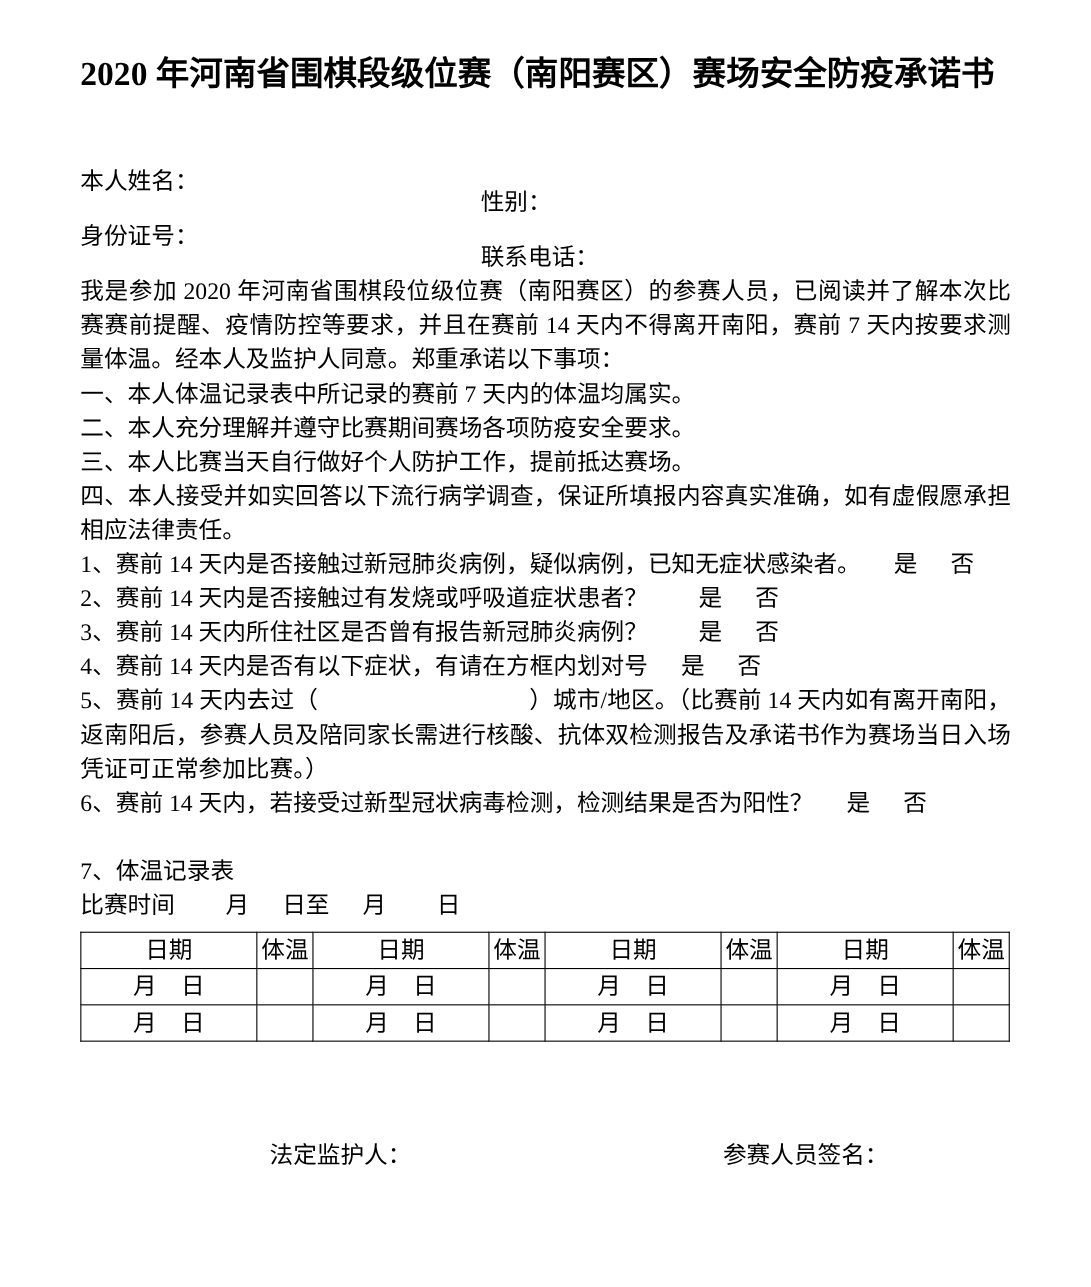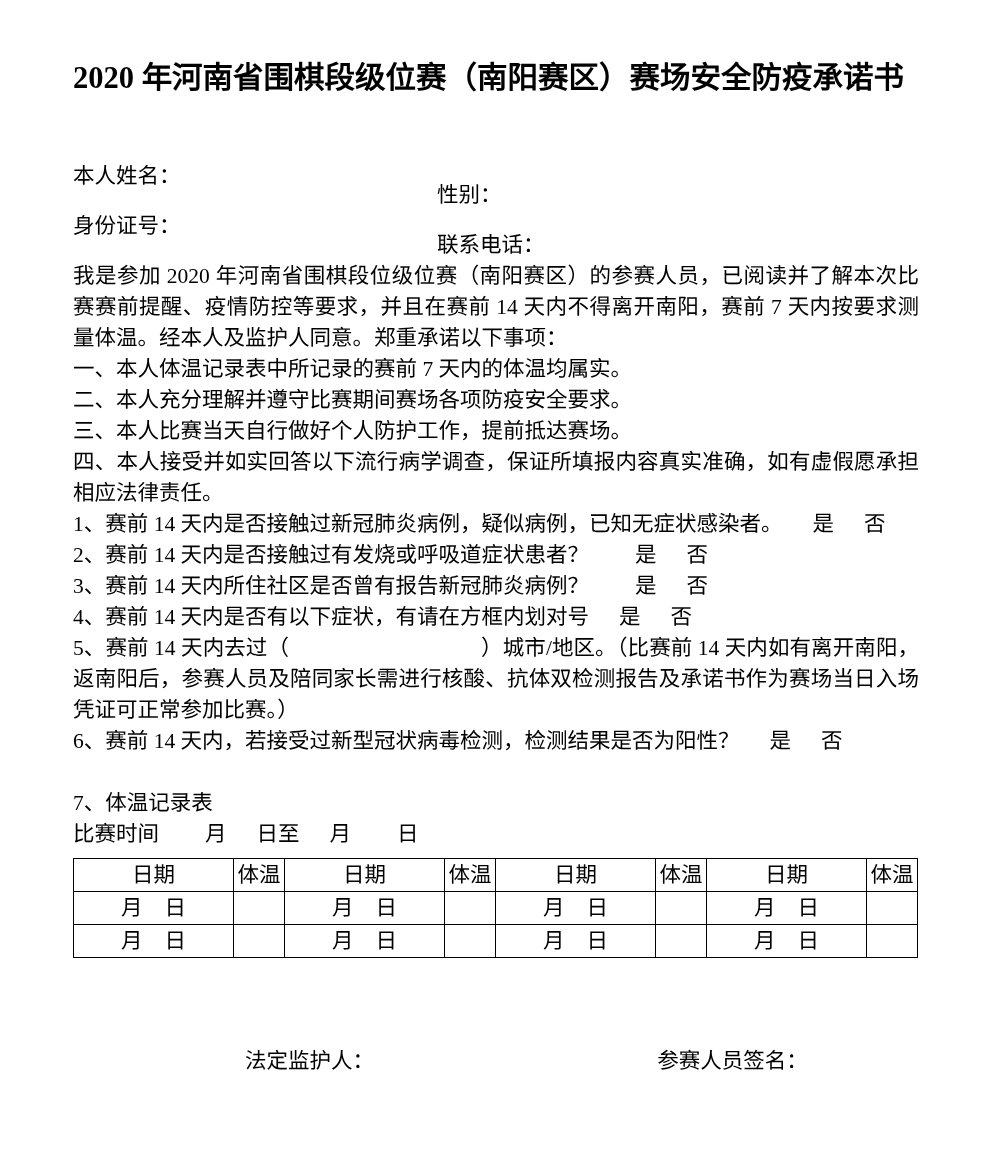--- a/index.html
+++ b/index.html
@@ -11,21 +11,21 @@
   body {
     width: 992px;
     height: 1170px;
     position: relative;
     font-family: "Liberation Serif", "DejaVu Serif", serif;
     color: #000000;
     overflow: hidden;
   }
   .page {
     position: absolute;
-    left: 0; top: 16px;
+    left: 0; top: 5px;
     width: 992px;
     height: 896px;
     box-sizing: border-box;
     padding: 0 73px;
   }
 
   
   .doc-title {
     margin: 0;
     padding-top: 44px;

